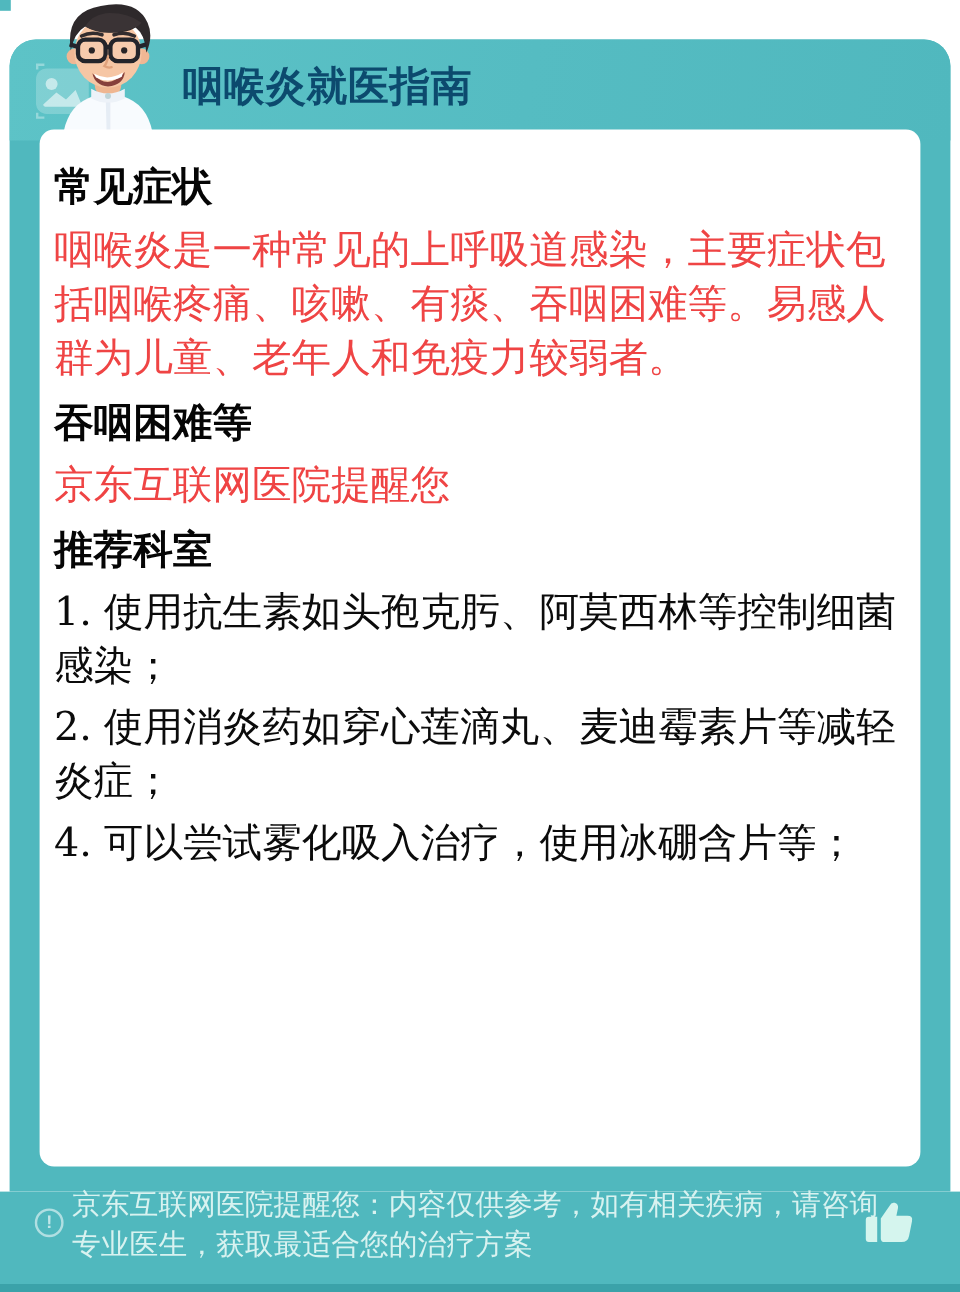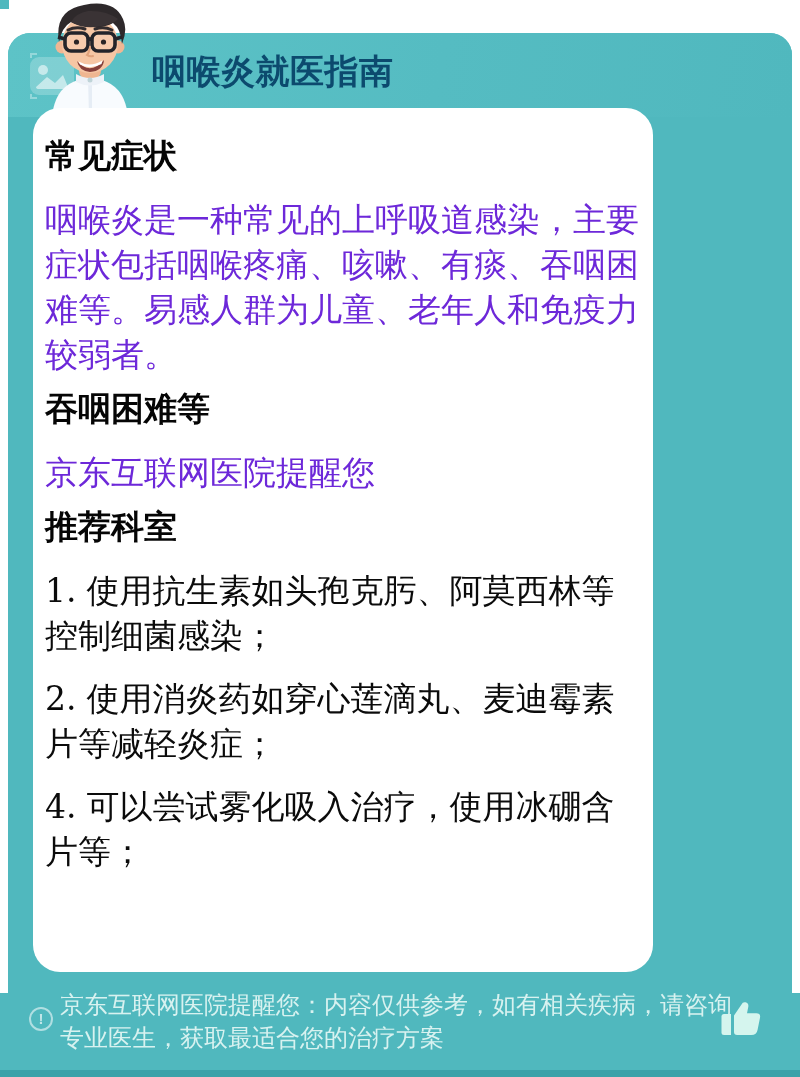--- a/index.html
+++ b/index.html
@@ -40,42 +40,42 @@
     width: 128px; height: 114px;
   }
   .page-title {
     position: absolute; left: 152px; top: 49px;
     font-size: 34px; font-weight: 700;
     color: #0c4a6e; letter-spacing: 0.5px;
     white-space: nowrap;
   }
   .content-card {
     position: absolute; left: 33px; top: 108px;
-    width: 620px; height: 864px;
+    width: 734px; height: 864px;
     background: #ffffff;
-    border-radius: 27px;
+    border-radius: 12px;
     padding: 20px 12px 0 12px;
     color: #0b0b0b;
     overflow: hidden;
   }
   .content-card h2 {
     font-size: 33px; font-weight: 700;
     margin-top: 10px; line-height: 1.36;
     color: #050505;
   }
   .content-card h2:first-child { margin-top: 6px; }
   .content-card p {
     font-size: 33px; line-height: 45px;
-    margin-top: 18px;
-    color: #6d28d9;
+    margin-top: 6px;
+    color: #ef4444;
   }
   .care-list { list-style: none; }
   .care-list li {
     font-size: 33px; line-height: 45px;
-    margin-top: 18px;
+    margin-top: 6px;
   }
   .care-list .num {
     font-family: "DejaVu Serif", "Liberation Serif", serif;
     margin-right: 10px;
   }
   .footer-band {
     position: absolute; left: 0; right: 0; top: 993px; bottom: 0;
     background: #50B8BE;
   }
   .bottom-strip {

